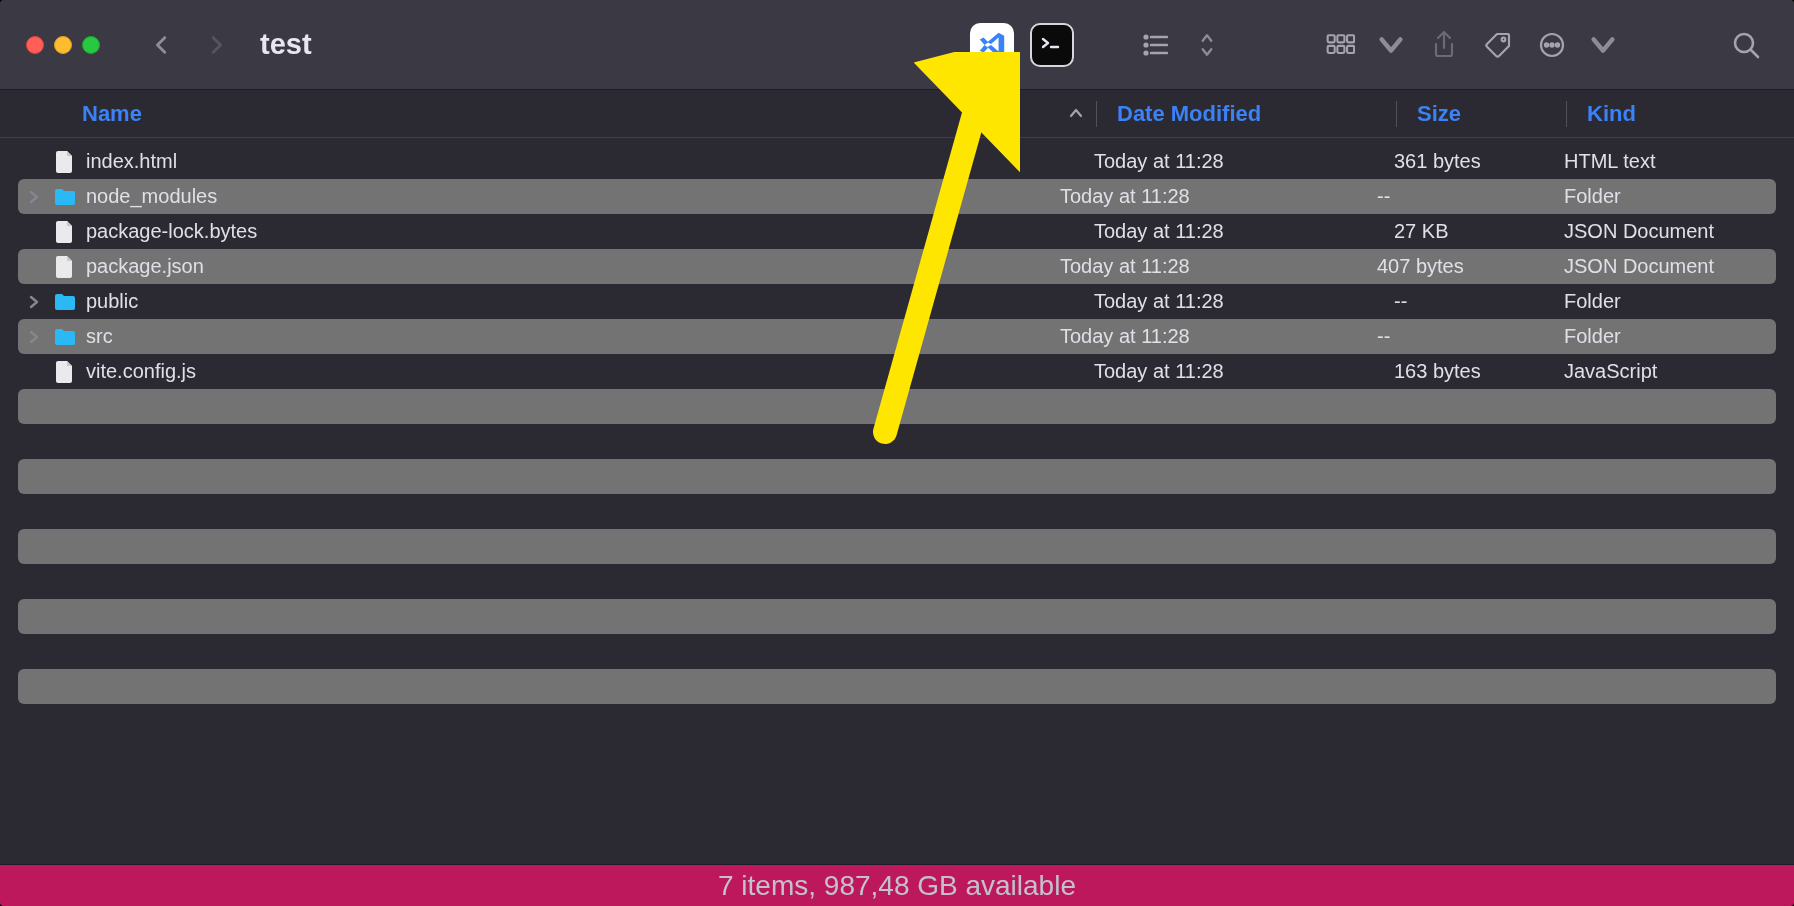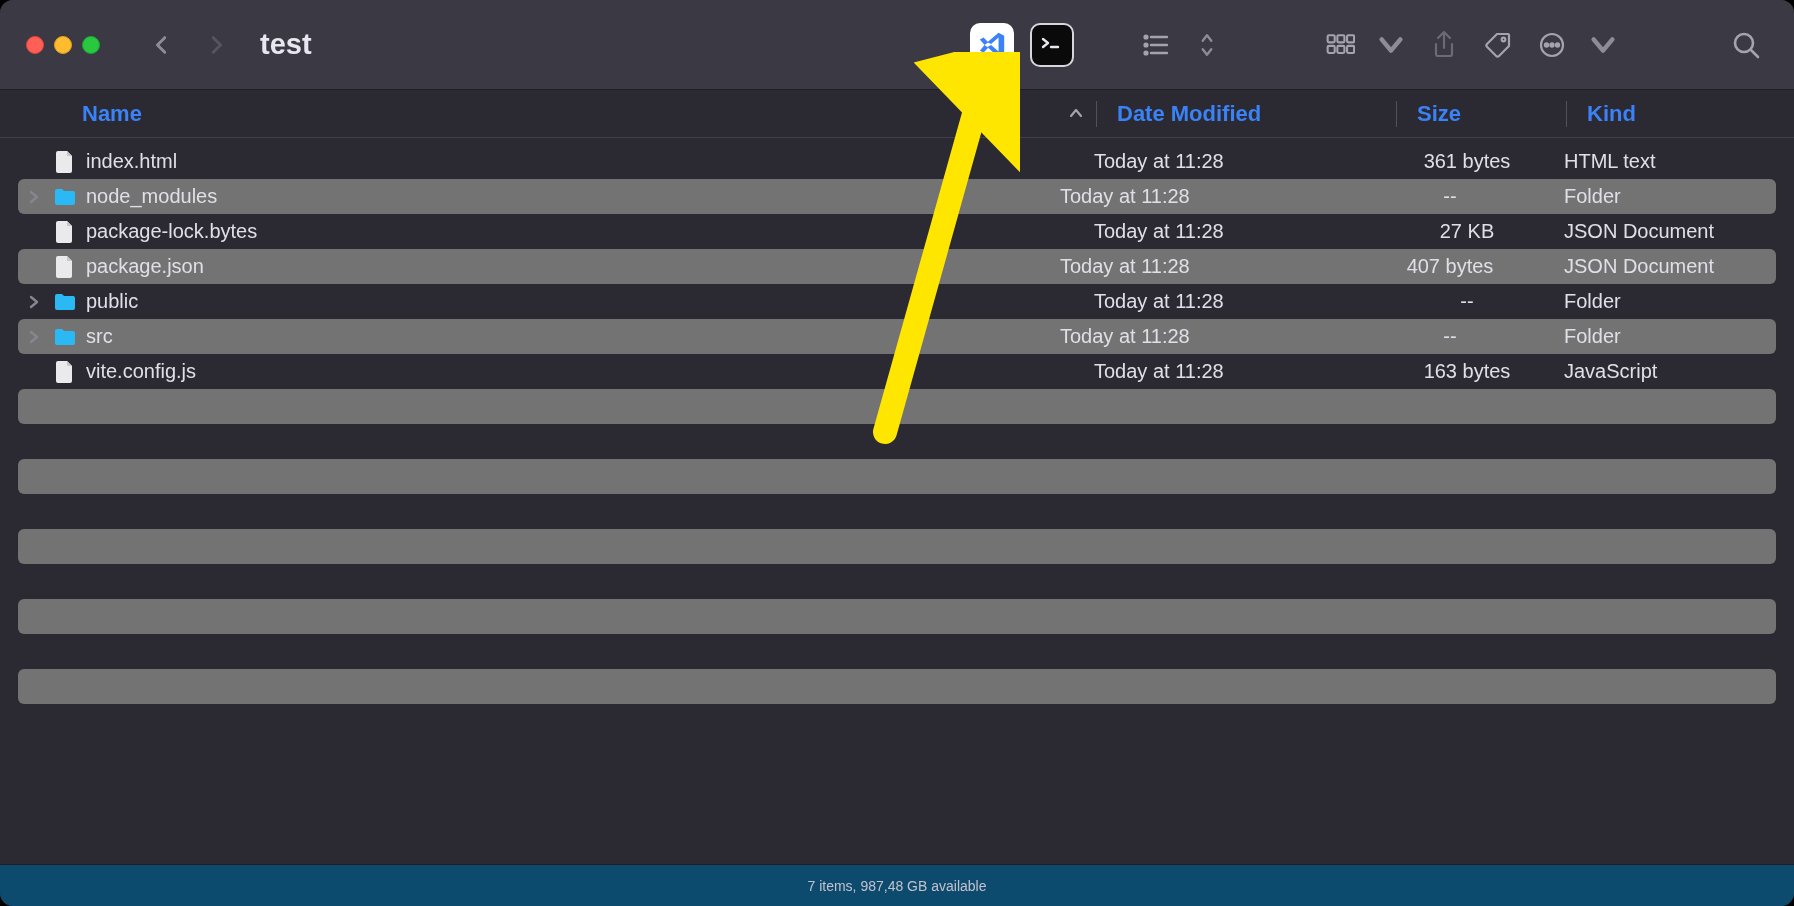--- a/index.html
+++ b/index.html
@@ -11,21 +11,21 @@
     background: #000;
     color: #e8e8ea;
     overflow: hidden;
   }
 
   .window {
     position: relative;
     width: 1794px;
     height: 906px;
     background: #2b2a33;
-    border-radius: 13px;
+    border-radius: 4px;
     overflow: hidden;
     display: flex;
     flex-direction: column;
   }
 
   
   .toolbar {
     position: relative;
     height: 90px;
     background: #3a3944;
@@ -111,30 +111,30 @@
     padding-right: 2px;
   }
   .row.alt   { background: #737373; gap: 17px; }
   .row.empty { color: transparent; }
 
   .cell-name { flex:1; display:flex; align-items:center; gap:10px; padding-left:6px; white-space:nowrap;}
   .disclosure { width:20px; display:flex; justify-content:center; color:#87858f;}
   .disclosure svg{width:14px;height:14px;}
   .ficon { width:22px; height:24px; display:flex; align-items:center; justify-content:center;}
   .cell-mod  { width: 300px; white-space:nowrap;}
-  .cell-size { width: 170px; text-align:center; padding-right:24px; white-space:nowrap;}
+  .cell-size { width: 170px; text-align:left; padding-right:24px; white-space:nowrap;}
   .cell-kind { width: 210px; white-space:nowrap;}
 
   
   .statusbar {
     height: 42px;
-    background: #0c4a6e;
+    background: #be185d;
     border-top: 1px solid #1e1d24;
     display:flex; align-items:center; justify-content:center;
-    font-size: 14px; color:#c3c2cc;
+    font-size: 28px; color:#c3c2cc;
   }
 
   
   .annotation-arrow {
     position: absolute;
     pointer-events: none;
     z-index: 99;
   }
 </style>
 </head>

